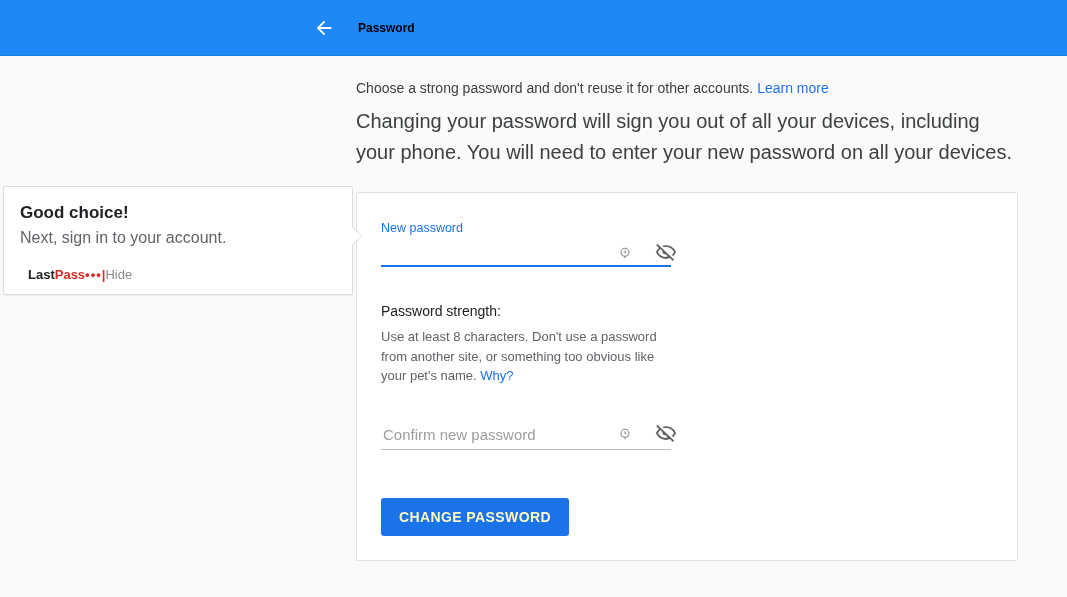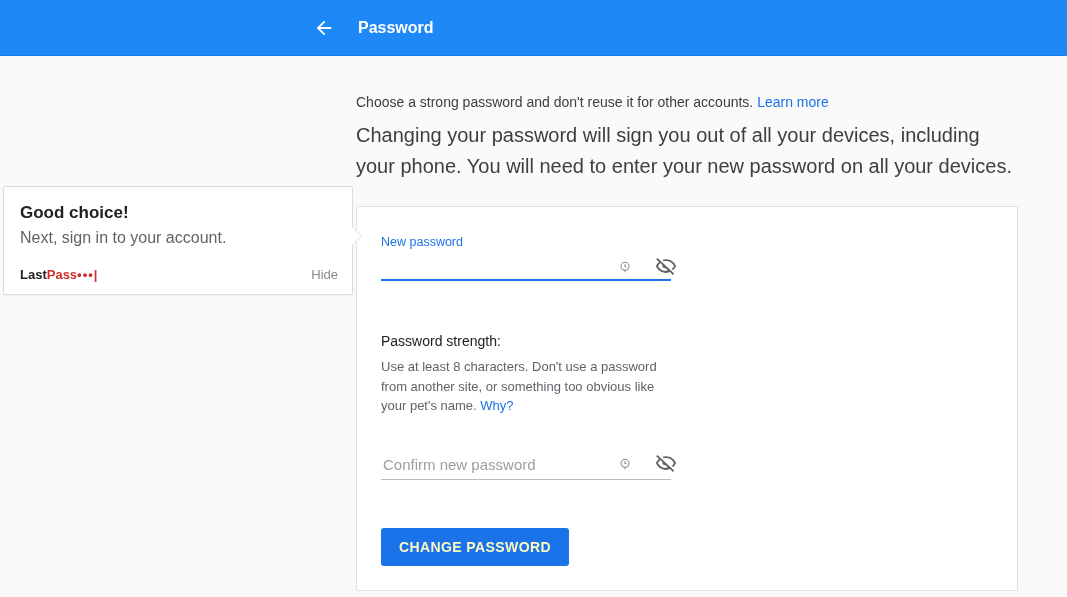--- a/index.html
+++ b/index.html
@@ -24,26 +24,26 @@
       color: #fff;
       width: 24px;
       height: 24px;
       display: inline-flex;
       align-items: center;
       justify-content: center;
       margin-right: 22px;
       cursor: pointer;
     }
     .header-title {
-      color: #ffffff;
-      font-size: 16px;
+      color: #000000;
+      font-size: 12px;
       font-weight: 600;
     }
     .content {
-      padding: 38px 0 0 356px;
+      padding: 24px 0 0 356px;
       width: 1020px;
     }
     .intro-line1 {
       color: #3c4043;
       font-size: 14px;
       margin-bottom: 10px;
     }
     .intro-line1 a {
       color: #1a73e8;
       text-decoration: none;
@@ -57,21 +57,21 @@
       max-width: 660px;
     }
     .card {
       background: #fff;
       border: 1px solid #e0e0e0;
       border-radius: 2px;
       width: 662px;
       padding: 28px 24px 24px 24px;
     }
     .field-block {
-      margin-bottom: 52px;
+      margin-bottom: 36px;
       position: relative;
       width: 300px;
     }
     .float-label {
       color: #1a73e8;
       font-size: 12.5px;
       display: block;
       margin-bottom: 6px;
     }
     .pw-input {
@@ -186,21 +186,22 @@
       margin-bottom: 6px;
     }
     .tooltip-sub {
       font-size: 16px;
       color: #5f6368;
       margin-bottom: 20px;
     }
     .tooltip-footer {
       display: flex;
       align-items: center;
-      justify-content: space-between;
+      justify-content: flex-start;
+      margin-left: 8px;
     }
     .lastpass-logo {
       font-size: 13px;
       font-weight: 700;
       color: #222;
     }
     .lastpass-logo .pass {
       color: #d32d27;
     }
     .lastpass-dots {

